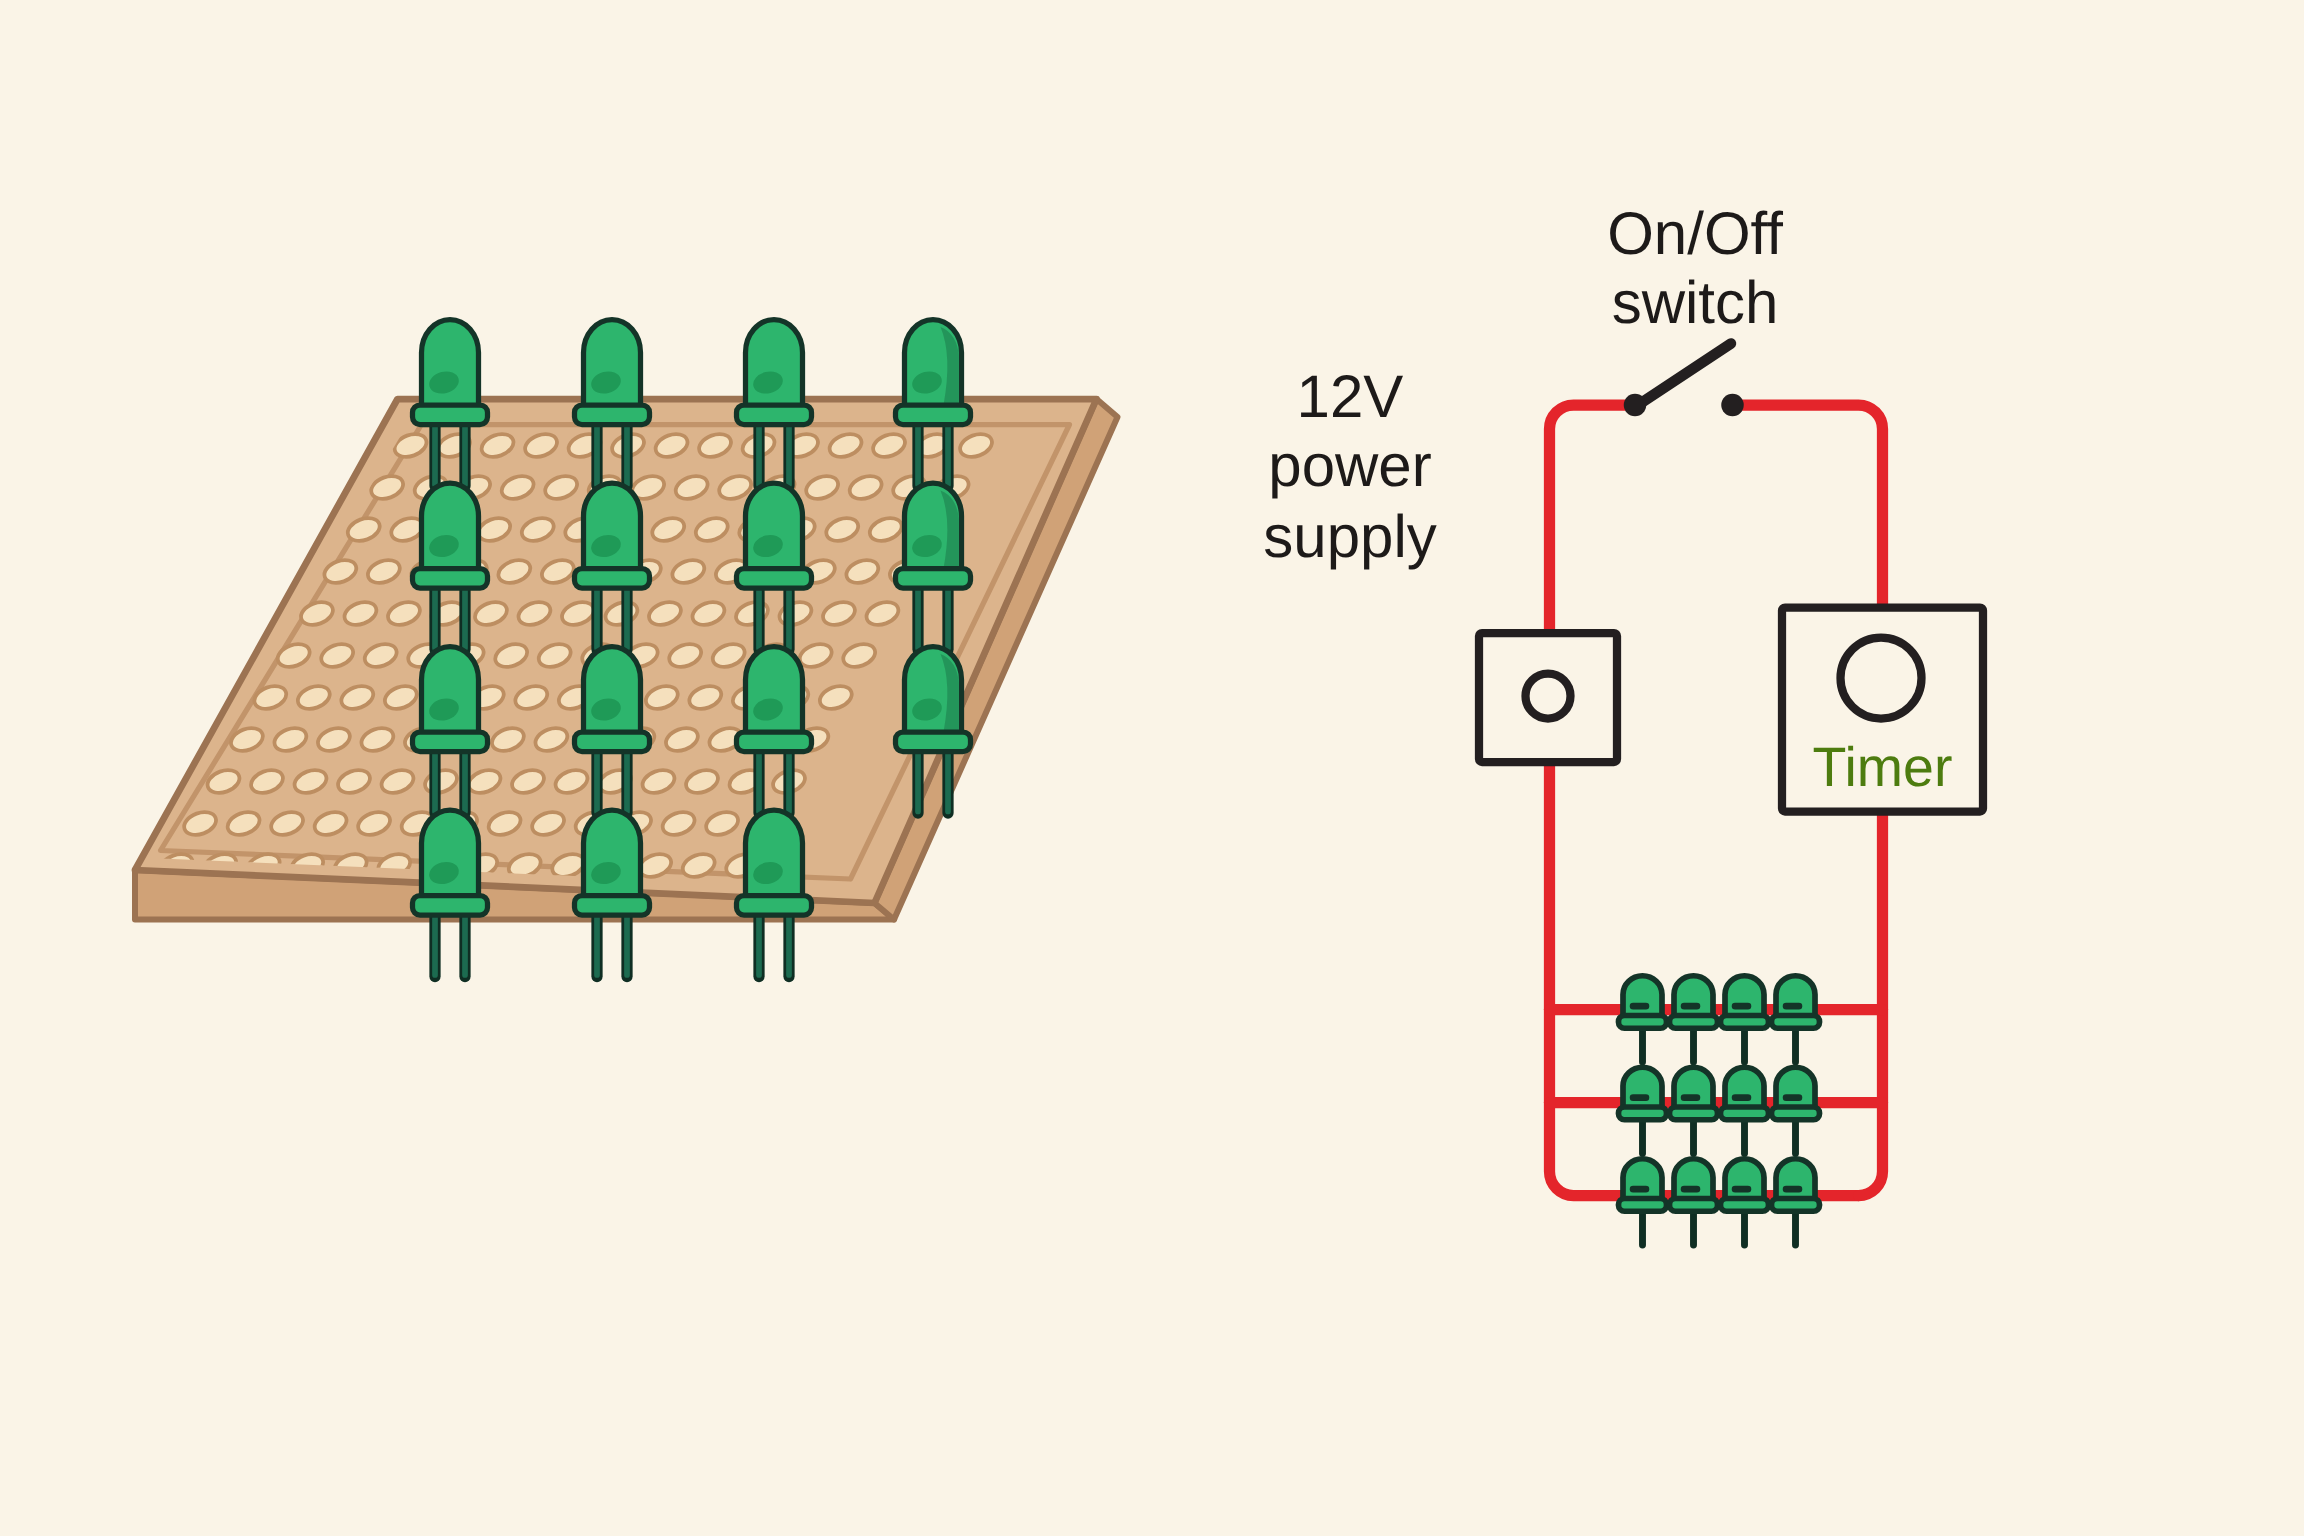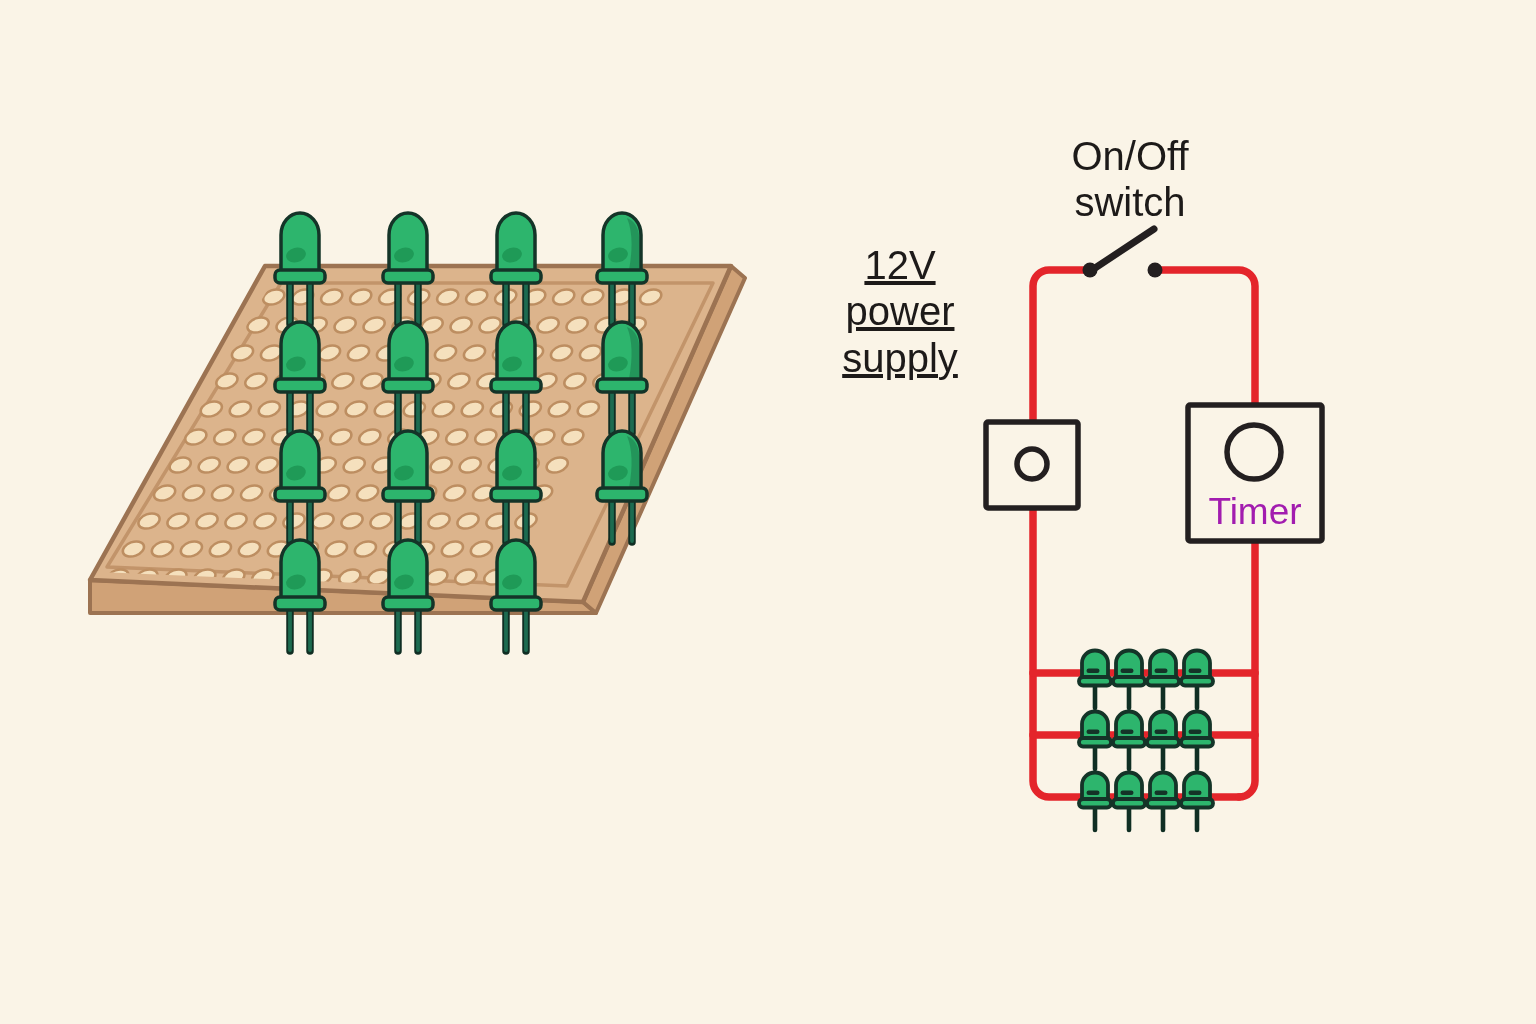--- a/index.html
+++ b/index.html
@@ -11,21 +11,21 @@
   #scene{position:absolute;left:0;top:0;}
   .label{
     position:absolute;
     text-align:center;
     font-size:40px;
     line-height:1.16;
     font-weight:400;
     white-space:normal;
     pointer-events:none;
   }
-  #label-power { left:823px;  top:242px; width:154px;text-decoration:underline; }
+  #label-power { left:823px;  top:242px; width:154px; }
   #label-switch{ left:1048px; top:133px; width:164px; }
   #label-timer { left:1188px; top:491px; width:134px; font-size:37px; }
   #label-array { left:1018px; top:845px; width:260px; }
 </style>
 </head>
 <body style="background: rgb(250, 244, 231);">
 
 <div class="stage">
   <svg id="scene" width="1536" height="1024" viewBox="0 0 1536 1024">
       <g>
@@ -427,14 +427,14 @@
         </g>
         <g>
           <rect x="1188" y="405" width="134" height="136" rx="2" fill="#faf4e7" stroke="#231f20" stroke-width="5.5"></rect>
           <circle cx="1254" cy="452" r="27" fill="none" stroke="#231f20" stroke-width="5.5"></circle>
         </g>
       </g>
     </svg>
 
   <div class="label" id="label-power" style="color: rgb(29, 26, 25);">12V power supply</div>
   <div class="label" id="label-switch" style="color: rgb(29, 26, 25);">On/Off switch</div>
-  <div class="label" id="label-timer" style="color: #a21caf; text-align: center;">Timer</div>
+  <div class="label" id="label-timer" style="color: #4d7c0f; text-align: center;">Timer</div>
 </div>
 
 </body></html>

